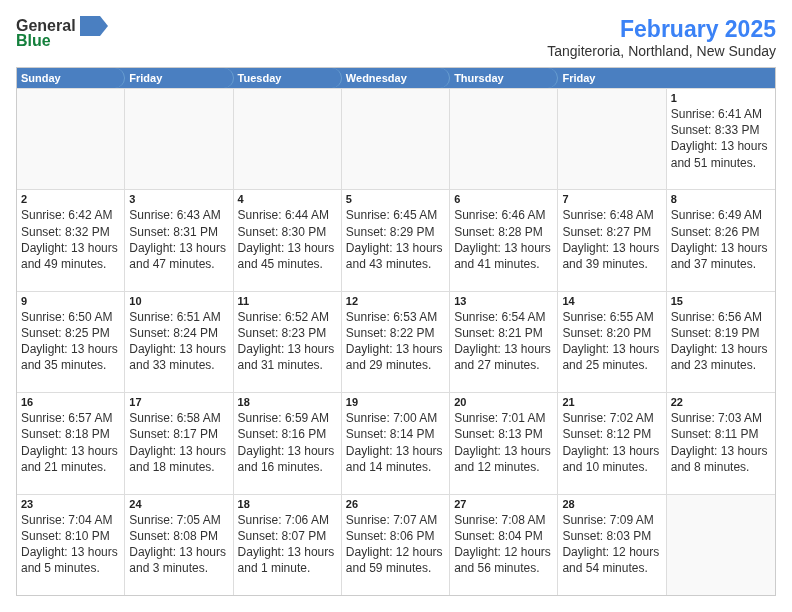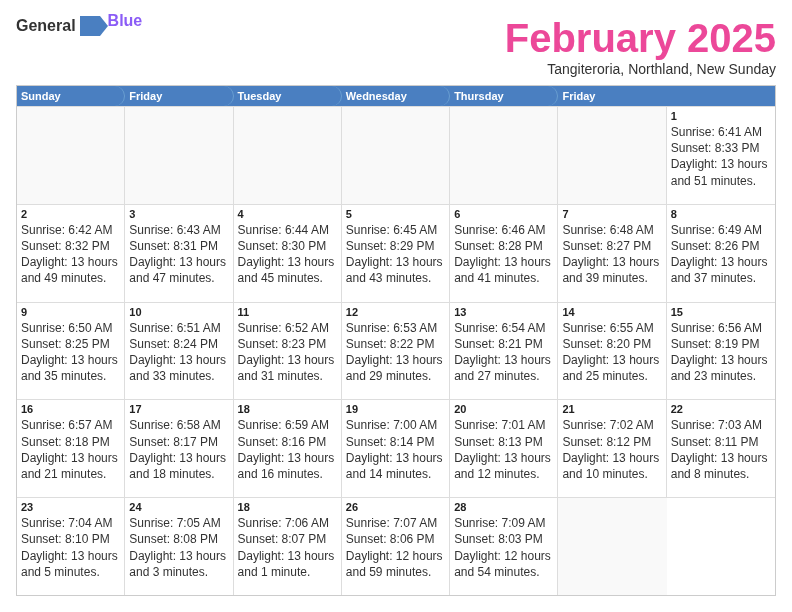--- a/index.html
+++ b/index.html
@@ -18,34 +18,35 @@
       flex-direction: column;
     }
     .header {
       display: flex;
       justify-content: space-between;
       align-items: flex-start;
       margin-bottom: 8px;
     }
     .logo {
       display: flex;
+      flex-direction: column;
       align-items: flex-start;
     }
     .logo-row {
       display: flex;
       align-items: center;
       gap: 4px;
     }
     .title-block {
       text-align: right;
     }
     .calendar-title {
-      font-size: 40px;
+      font-size: 23px;
       font-weight: bold;
-      color: #ec4899;
+      color: #3b82f6;
     }
     .calendar-subtitle {
       font-size: 14px;
       color: #333;
     }
     .calendar {
       flex: 1;
       display: flex;
       flex-direction: column;
       border: 1px solid #ccc;
@@ -104,21 +105,21 @@
 
 <div class="page">
   <div class="header">
     <div class="logo">
       <div class="logo-row">
         <span style="font-size:16px;font-weight:bold;color:#333;">General</span>
         <svg width="28" height="20">
           <polygon points="0,0 20,0 28,10 20,20 0,20" fill="#4a7fc1"></polygon>
         </svg>
       </div>
-      <span style="font-size:16px;font-weight:bold;color:#8b5cf6;margin-top:-4px;">Blue</span>
+      <span style="font-size:16px;font-weight:bold;color:#15803d;margin-top:-4px;">Blue</span>
     </div>
     <div class="title-block">
       <div class="calendar-title">February 2025</div>
       <div class="calendar-subtitle">Tangiteroria, Northland, New Sunday</div>
     </div>
   </div>
 
   <div class="calendar">
     <div class="cal-header-row">
       <div class="cal-header-cell">Sunday</div>
@@ -242,20 +243,24 @@
           </div>
           <div class="cal-cell">
             <span class="day-num">18</span>
             <div class="sun-info">Sunrise: 7:06 AM<br>Sunset: 8:07 PM<br>Daylight: 13 hours and 1 minute.</div>
           </div>
           <div class="cal-cell">
             <span class="day-num">26</span>
             <div class="sun-info">Sunrise: 7:07 AM<br>Sunset: 8:06 PM<br>Daylight: 12 hours and 59 minutes.</div>
           </div>
           <div class="cal-cell">
+            <span class="day-num">27</span>
+            <div class="sun-info">Sunrise: 7:08 AM<br>Sunset: 8:04 PM<br>Daylight: 12 hours and 56 minutes.</div>
+          </div>
+          <div class="cal-cell">
             <span class="day-num">28</span>
             <div class="sun-info">Sunrise: 7:09 AM<br>Sunset: 8:03 PM<br>Daylight: 12 hours and 54 minutes.</div>
           </div>
           <div class="cal-cell empty"></div>
         </div>
       </div>
   </div>
 </div>
 
 </body></html>

